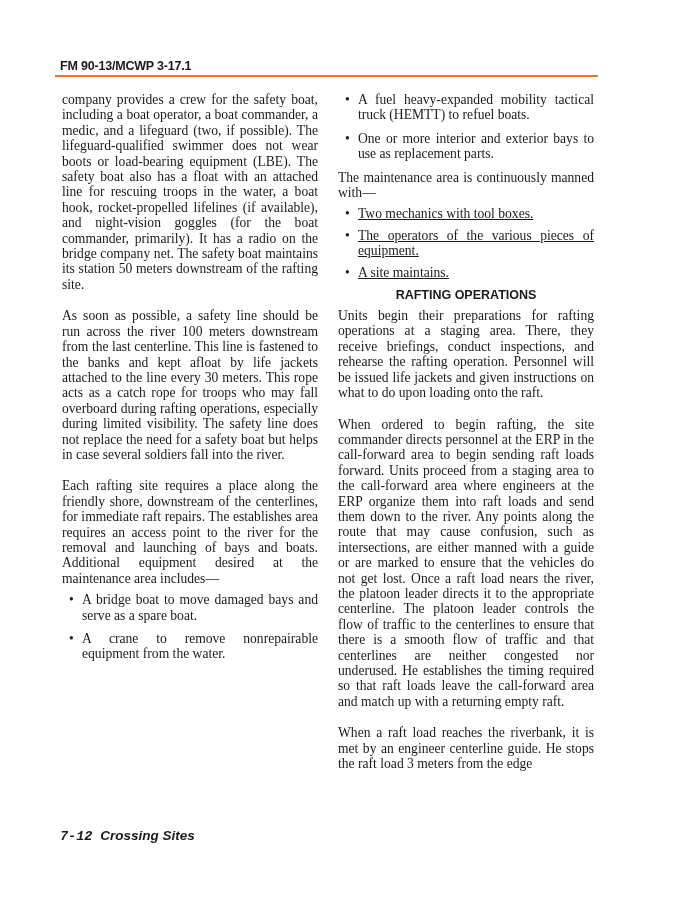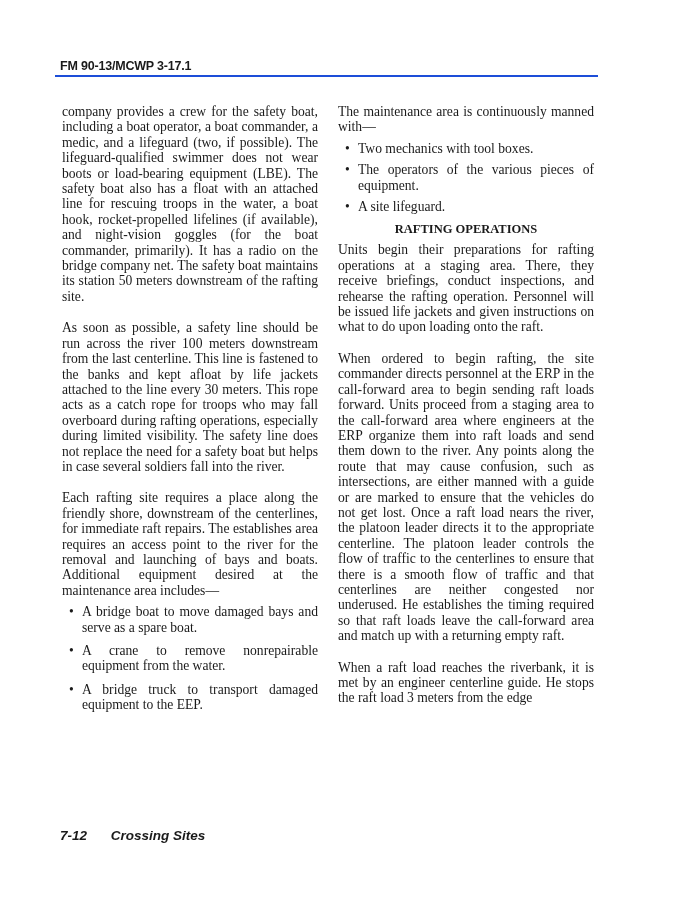--- a/index.html
+++ b/index.html
@@ -1,72 +1,75 @@
 <!DOCTYPE html>
 <html><head>
 <meta charset="utf-8">
 <style>
   html, body { margin: 0; padding: 0; background: #ffffff; }
   body { width: 696px; height: 901px; position: relative; overflow: hidden; color: #1a1a1a; }
   .header {
     position: absolute; left: 55px; top: 59px; width: 538px;
-    border-bottom: 2px solid #1d4ed8; padding: 0 0 2px 5px;
+    border-bottom: 2px solid #f97316; padding: 0 0 2px 5px;
     font-family: "Liberation Sans", sans-serif; font-weight: bold; font-size: 12.5px;
     letter-spacing: -0.2px; line-height: 14px;
   }
   .col {
-    position: absolute; top: 104px;
+    position: absolute; top: 92px;
     font-family: "Liberation Serif", serif; font-size: 13.6px; line-height: 15.4px;
     text-align: justify;
   }
   .col.left { left: 62px; width: 256px; }
   .col.right { left: 338px; width: 256px; }
   .col p { margin: 0 0 16px 0; }
   .col p.tight { margin-bottom: 6px; }
   ul.bullets { list-style: none; margin: 0 0 14px 0; padding: 0; }
   ul.bullets li {
     position: relative; padding-left: 20px; margin: 0 0 6px 0;
   }
   ul.bullets li::before {
     content: "\2022"; position: absolute; left: 7px; top: 0;
   }
   ul.bullets.spaced li { margin-bottom: 8px; }
   .section-title {
-    font-family: Liberation Serif, serif; font-weight: bold;
+    font-family: Liberation Sans, sans-serif; font-weight: bold;
     font-size: 12.5px; text-align: center; margin: 2px 0 5px 0; line-height: 15px;
   }
   .footer {
     position: absolute; left: 60px; top: 828px;
     font-family: "Liberation Sans", sans-serif; font-weight: bold; font-style: italic;
     font-size: 13.5px;
   }
-  .footer .num { margin-right: 20px; }
+  .footer .num { margin-right: 4px; font-family: Liberation Mono, monospace; }
 </style>
 </head>
 <body>
 
 <div class="header">FM 90-13/MCWP 3-17.1</div>
 
 <div class="col left">
   <p>company provides a crew for the safety boat, including a boat operator, a boat commander, a medic, and a lifeguard (two, if possible). The lifeguard-qualified swimmer does not wear boots or load-bearing equipment (LBE). The safety boat also has a float with an attached line for rescuing troops in the water, a boat hook, rocket-propelled lifelines (if available), and night-vision goggles (for the boat commander, primarily). It has a radio on the bridge company net. The safety boat maintains its station 50 meters downstream of the rafting site.</p>
   <p>As soon as possible, a safety line should be run across the river 100 meters downstream from the last centerline. This line is fastened to the banks and kept afloat by life jackets attached to the line every 30 meters. This rope acts as a catch rope for troops who may fall overboard during rafting operations, especially during limited visibility. The safety line does not replace the need for a safety boat but helps in case several soldiers fall into the river.</p>
   <p class="tight">Each rafting site requires a place along the friendly shore, downstream of the centerlines, for immediate raft repairs. The establishes area requires an access point to the river for the removal and launching of bays and boats. Additional equipment desired at the maintenance area includes—</p>
   <ul class="bullets spaced">
     <li>A bridge boat to move damaged bays and serve as a spare boat.</li>
     <li>A crane to remove nonrepairable equipment from the water.</li>
-    <li>A bridge truck to transport damaged equipment to the EEP.</li>
   </ul>
 </div>
 
 <div class="col right">
+  <ul class="bullets spaced" style="margin-bottom:6px;">
+    <li>A fuel heavy-expanded mobility tactical truck (HEMTT) to refuel boats.</li>
+    <li>One or more interior and exterior bays to use as replacement parts.</li>
+  </ul>
   <p class="tight">The maintenance area is continuously manned with—</p>
-  <ul class="bullets" style="margin-bottom:8px;">
+  <ul class="bullets" style="margin-bottom:8px;text-decoration:underline;">
     <li>Two mechanics with tool boxes.</li>
     <li>The operators of the various pieces of equipment.</li>
-    <li>A site lifeguard.</li>
+    <li>A site maintains.</li>
   </ul>
   <div class="section-title">RAFTING OPERATIONS</div>
   <p>Units begin their preparations for rafting operations at a staging area. There, they receive briefings, conduct inspections, and rehearse the rafting operation. Personnel will be issued life jackets and given instructions on what to do upon loading onto the raft.</p>
   <p>When ordered to begin rafting, the site commander directs personnel at the ERP in the call-forward area to begin sending raft loads forward. Units proceed from a staging area to the call-forward area where engineers at the ERP organize them into raft loads and send them down to the river. Any points along the route that may cause confusion, such as intersections, are either manned with a guide or are marked to ensure that the vehicles do not get lost. Once a raft load nears the river, the platoon leader directs it to the appropriate centerline. The platoon leader controls the flow of traffic to the centerlines to ensure that there is a smooth flow of traffic and that centerlines are neither congested nor underused. He establishes the timing required so that raft loads leave the call-forward area and match up with a returning empty raft.</p>
   <p>When a raft load reaches the riverbank, it is met by an engineer centerline guide. He stops the raft load 3 meters from the edge</p>
 </div>
 
 <div class="footer">
   <span class="num">7-12</span>
   <span>Crossing Sites</span>

